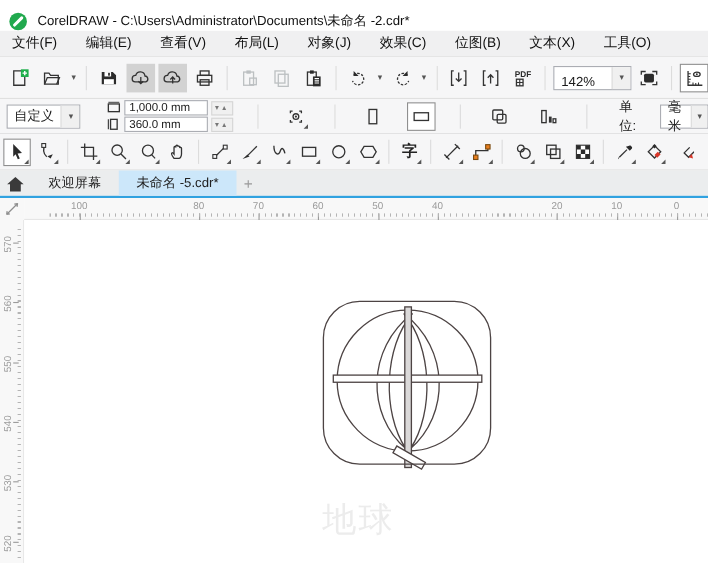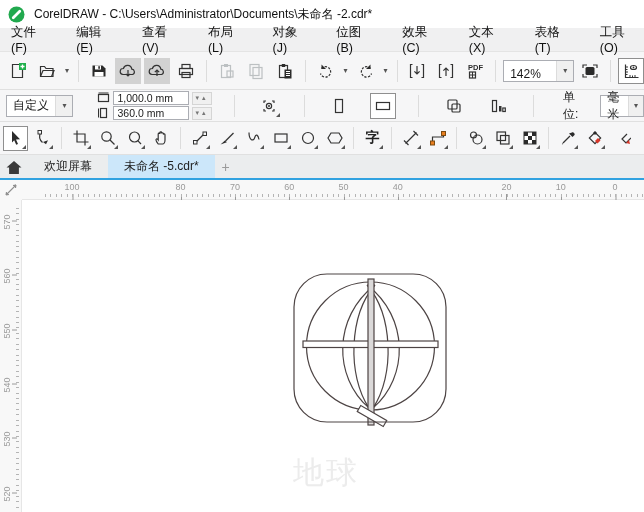--- a/index.html
+++ b/index.html
@@ -1,20 +1,20 @@
 <!DOCTYPE html>
 <html><head>
 <meta charset="utf-8">
 <style>
   * { margin:0; padding:0; box-sizing:border-box; }
   html,body { width:644px; height:512px; overflow:hidden; }
   body { font-family:"Liberation Sans","DejaVu Sans",sans-serif; background:#fff; position:relative; font-size:12px; color:#1a1a1a; }
 
   
-  .titlebar { height:28px; background:#fff; display:flex; align-items:center; padding-left:8px; }
+  .titlebar { height:28px; background:#fff; display:flex; align-items:flex-end; padding-left:8px; }
   .titlebar .title { margin-left:9px; font-size:12px; color:#111; }
   .logo { width:17px; height:17px; display:inline-flex; }
 
   .menubar { height:24px; background:#f0f0f1; display:flex; align-items:center; padding-left:8px; gap:20px; border-bottom:1px solid #e4e4e4; }
   .menu-item { font-size:12.5px; color:#111; padding:2px 3px; cursor:default; }
 
   .toolbar { height:38px; background:#f6f6f7; display:flex; align-items:center; padding-left:5px; gap:3px; border-bottom:1px solid #e0e0e0; }
   .propbar { height:32px; background:#f6f6f7; display:flex; align-items:center; padding-left:6px; gap:18px; border-bottom:1px solid #e0e0e0; }
   .toolbox { height:33px; background:#f6f6f7; display:flex; align-items:center; padding-left:3px; gap:2px; border-bottom:1px solid #e0e0e0; }
 
@@ -81,24 +81,23 @@
   </span>
   <span class="title">CorelDRAW - C:\Users\Administrator\Documents\未命名 -2.cdr*</span>
 </div>
 
 <div class="menubar">
   <span class="menu-item">文件(F)</span>
   <span class="menu-item">编辑(E)</span>
   <span class="menu-item">查看(V)</span>
   <span class="menu-item">布局(L)</span>
   <span class="menu-item">对象(J)</span>
+  <span class="menu-item">效果(C)</span>
   <span class="menu-item">位图(B)</span>
-  <span class="menu-item">效果(C)</span>
   <span class="menu-item">文本(X)</span>
-  <span class="menu-item">表格(T)</span>
   <span class="menu-item">工具(O)</span>
 </div>
 
 <div class="toolbar">
   <span class="tb">
     <svg width="18" height="18">
         <path class="ico" d="M3.5 2.5h7l3 3v10h-10z"></path>
         <rect x="10" y="1" width="7" height="7" fill="#1faf4b"></rect>
         <path d="M13.5 2.5v4M11.5 4.5h4" stroke="#fff" stroke-width="1.3"></path>
       </svg>

